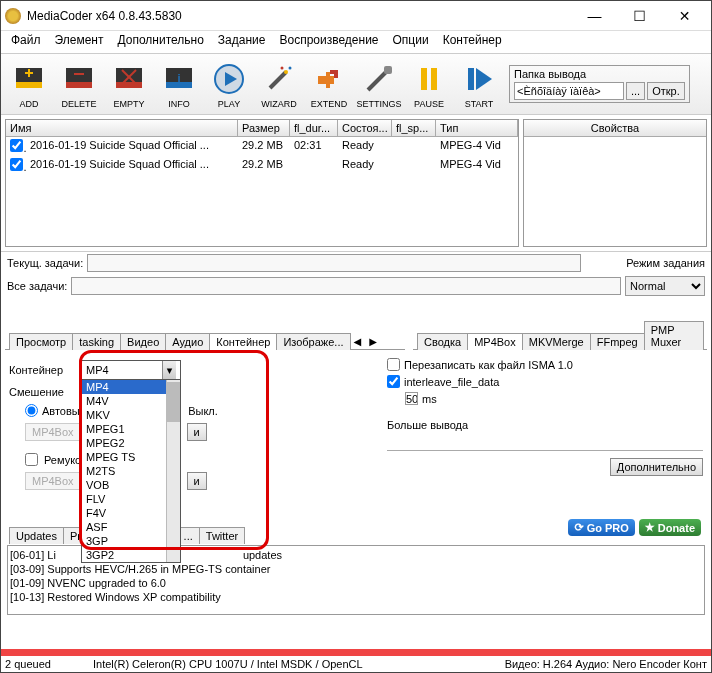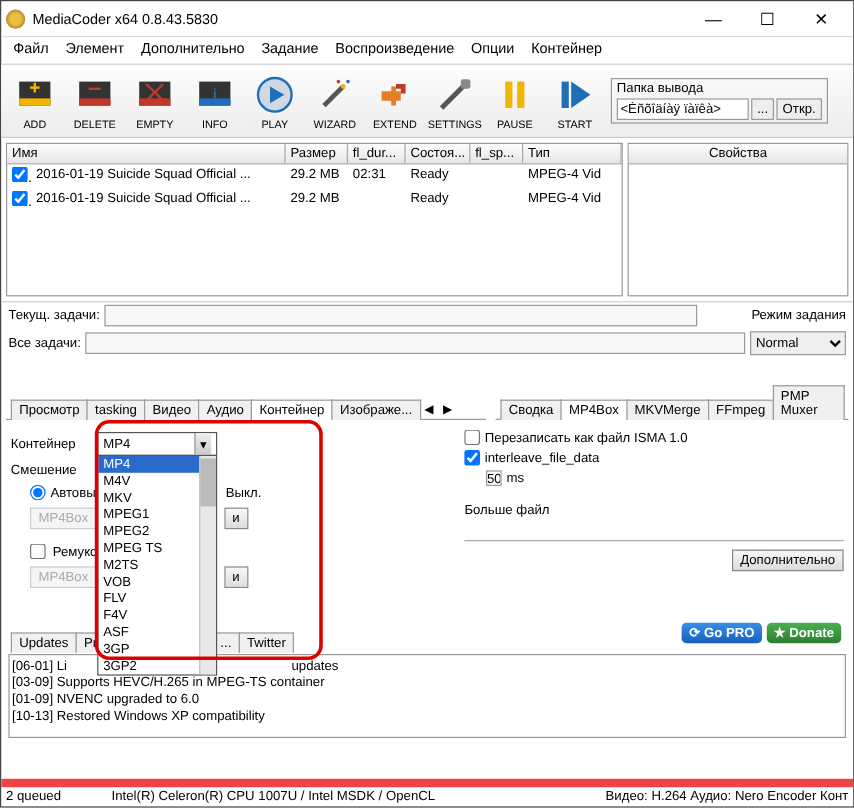--- a/index.html
+++ b/index.html
@@ -342,21 +342,21 @@
         <span>Перезаписать как файл ISMA 1.0</span>
       </div>
     <div class="chkrow">
         <input type="checkbox" checked="" style="">
         <span>interleave_file_data</span>
       </div>
     <div class="chkrow" style="margin-left:18px">
       <input class="numbox" value="500" style="">
       <span>ms</span>
     </div>
-    <div style="margin-top:14px">Больше файл</div>
+    <div style="margin-top:14px">Больше вывода</div>
     <div style="border-bottom:1px solid #aaa; height:18px; margin:2px 0 8px 0"></div>
     <div style="text-align:right; margin-top:10px"><span class="rbtn">Дополнительно</span></div>
   </div>
 </div>
 
 <div class="btabs">
   <div class="tab">Updates</div>
   <div class="tab">Products</div>
   <div class="tab">Blog</div>
   <div class="tab">...</div>

